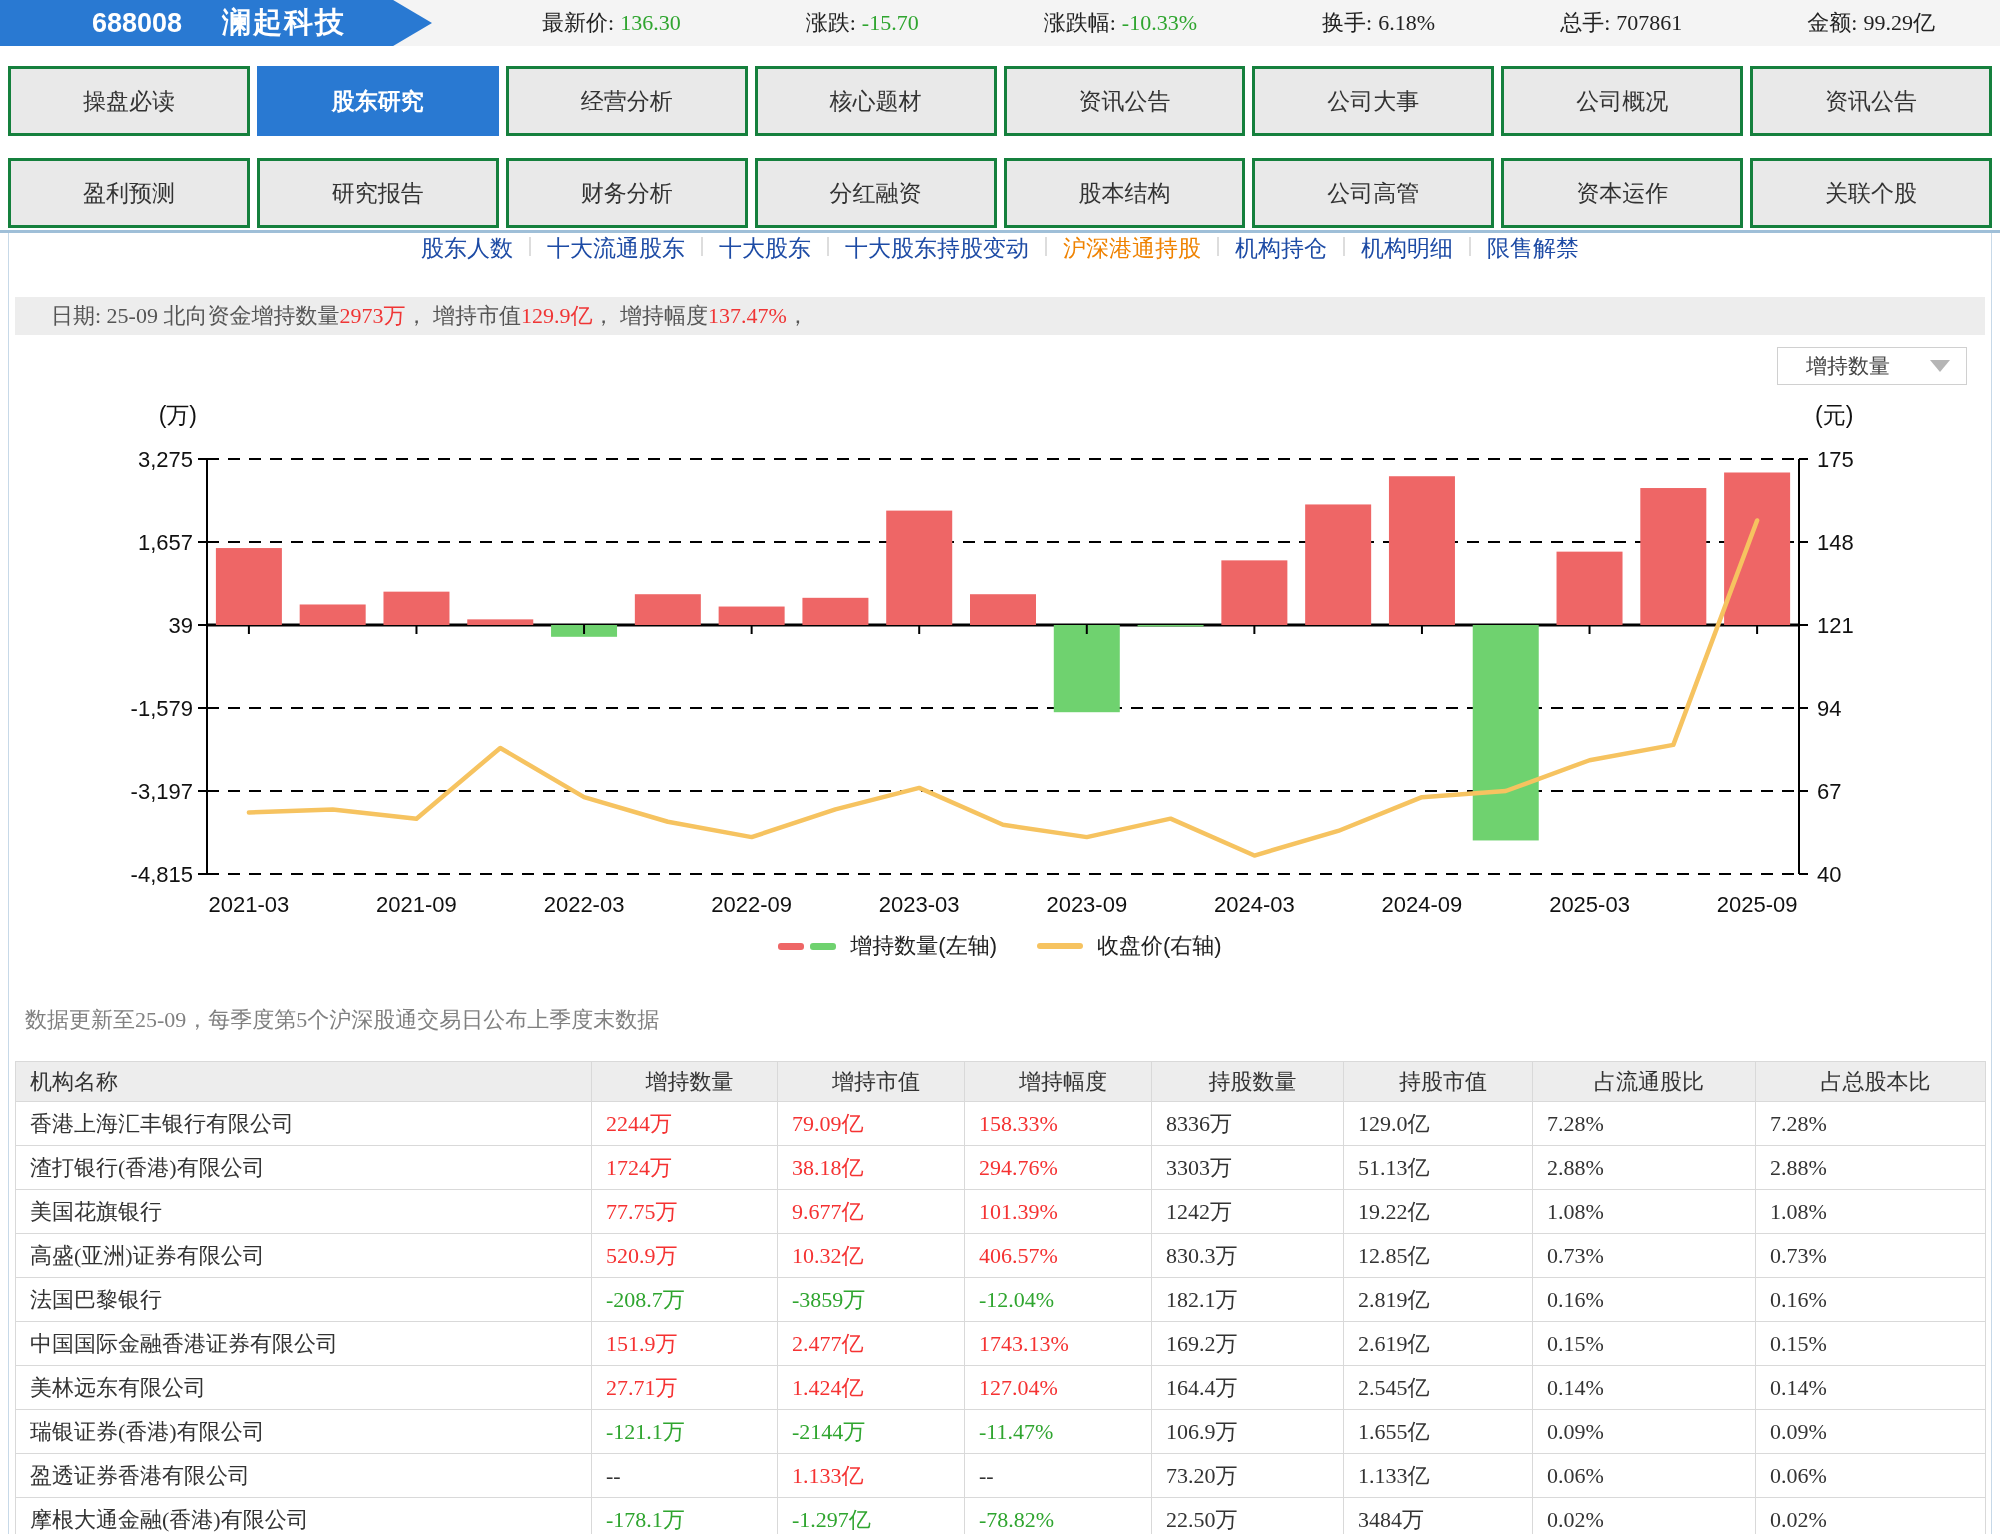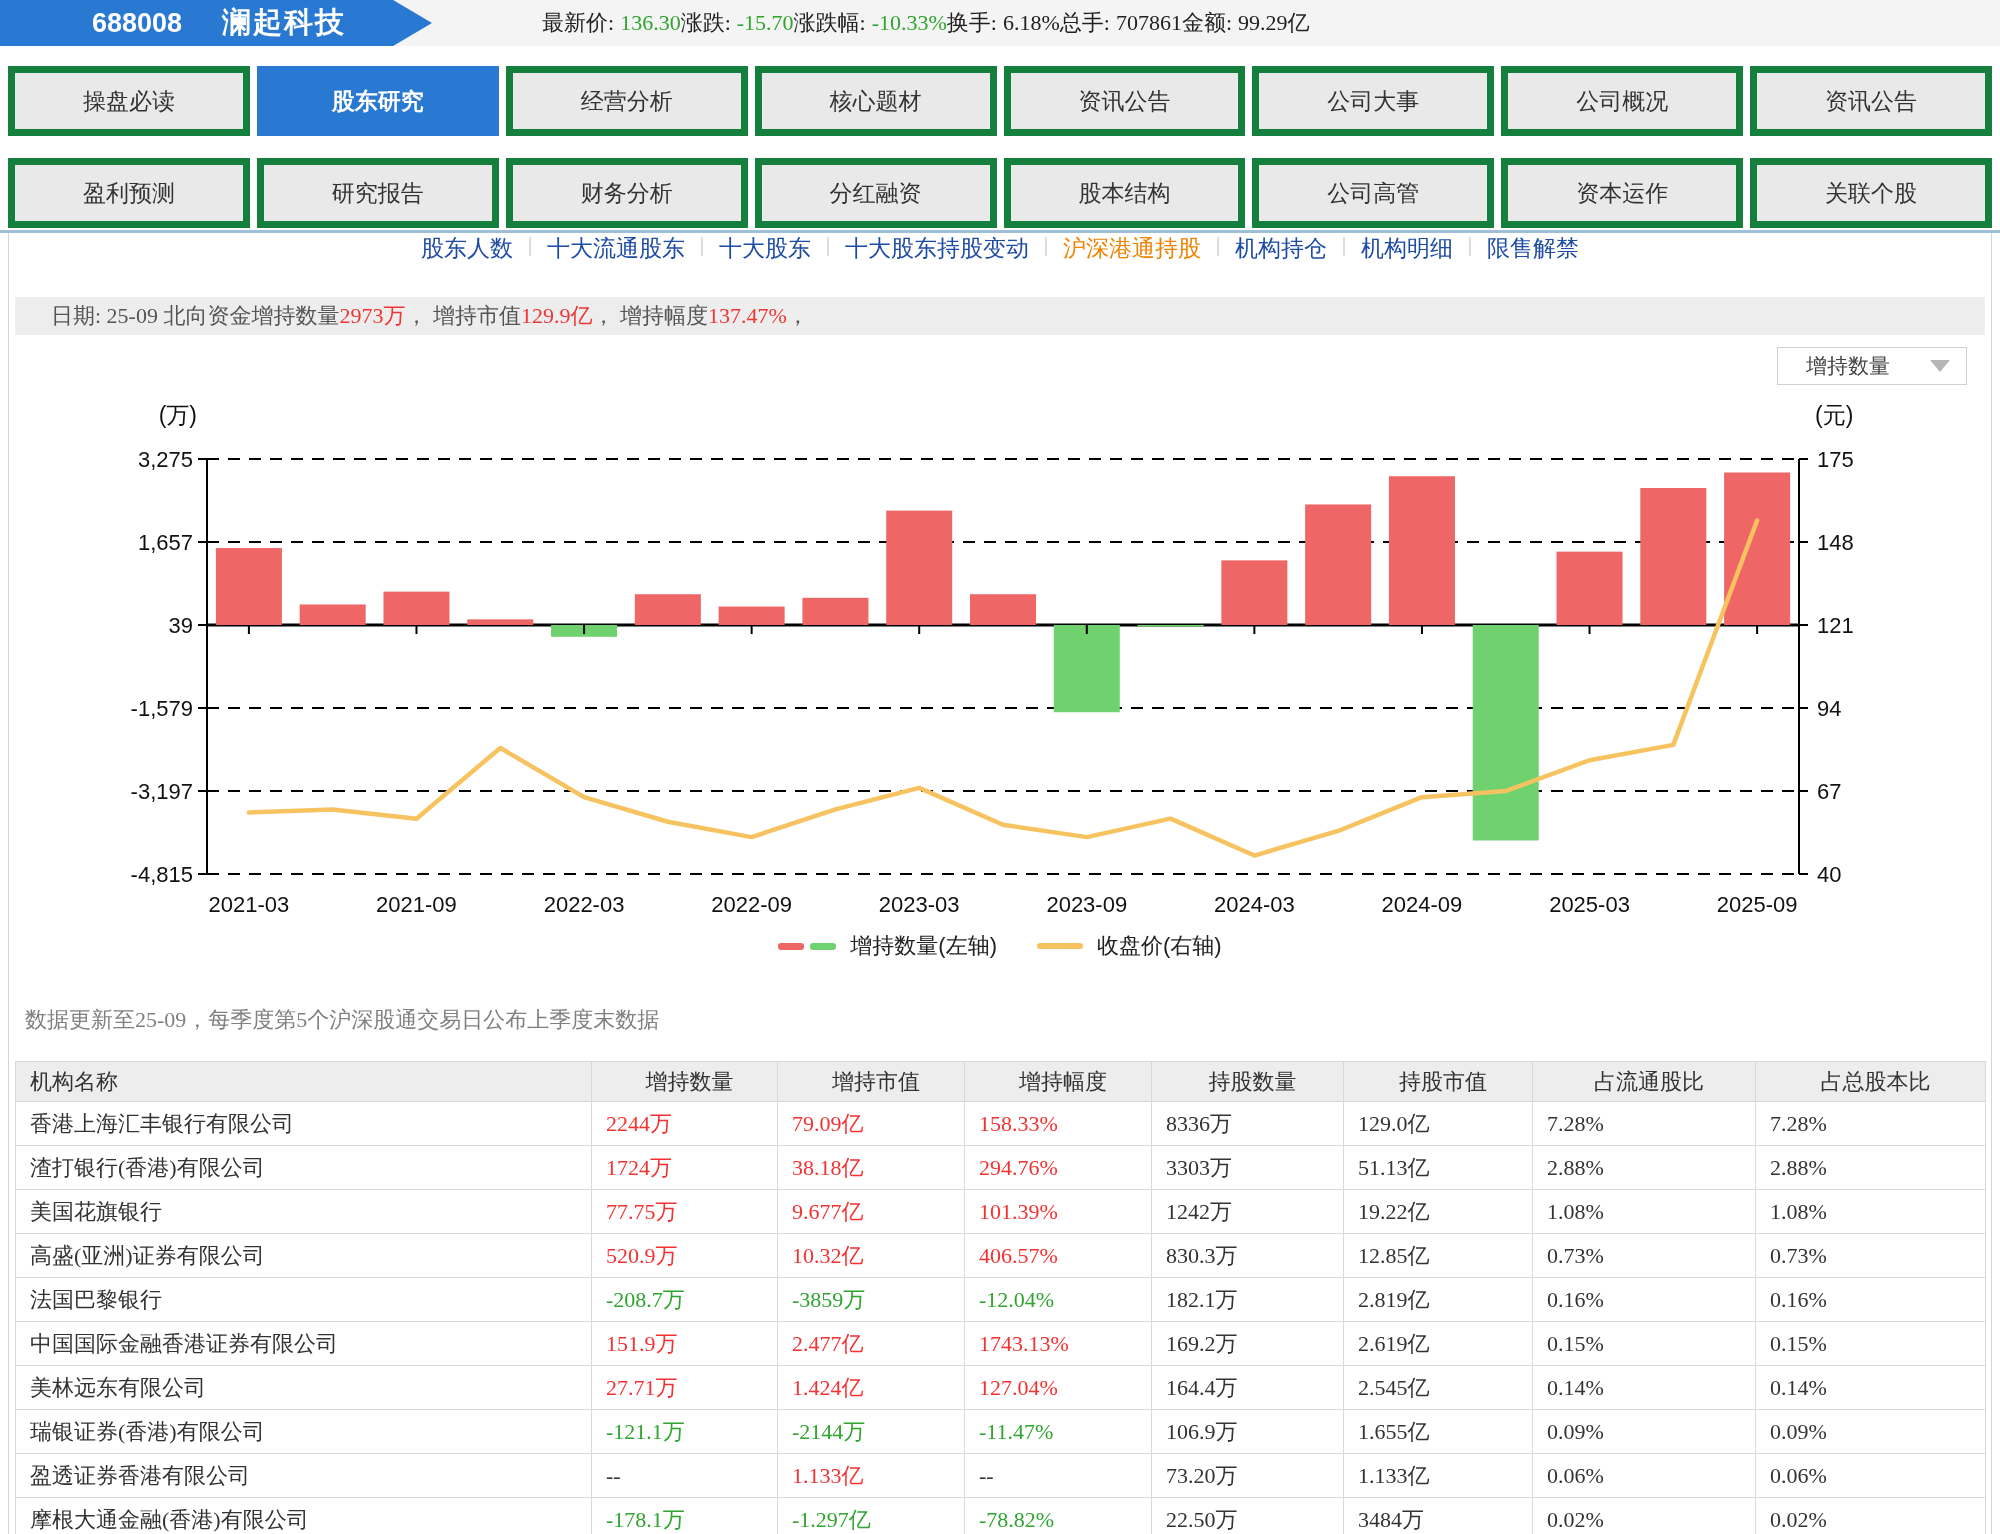--- a/index.html
+++ b/index.html
@@ -11,31 +11,31 @@
 
   
   .topbar{height:46px;background:#f4f4f4;display:flex;align-items:center;}
   .banner{
     width:400px;height:46px;background:#2979d2;flex:0 0 auto;
     clip-path:polygon(0 0,91% 0,100% 50%,91% 100%,0 100%);
     display:flex;align-items:center;color:#fff;padding-left:32px;
   }
   .banner .code{font-size:27px;font-weight:bold;margin-left:60px;}
   .banner .name{font-size:29px;font-weight:bold;margin-left:40px;letter-spacing:2px;}
-  .stats{flex:1;display:flex;padding:0 86px 0 110px;font-size:22px;color:#222;}
+  .stats{flex:1;display:flex;justify-content:space-between;padding:0 65px 0 110px;font-size:22px;color:#222;}
   .stat{white-space:nowrap;}
   .stat .v{margin-left:6px;}
   .stat .v.green{color:#2fa52f;}
   .stat .v.dark{color:#222;}
 
   
   .tabs{margin:20px 8px 0;display:flex;gap:7px;}
   .tabs.second{margin-top:22px;justify-content:center;}
   .tab{
-    width:242px;height:70px;background:#e9e9e9;border:7px solid #15803d;box-sizing:border-box;
+    width:242px;height:70px;background:#e9e9e9;border:3px solid #15803d;box-sizing:border-box;
     display:flex;align-items:center;justify-content:center;
     font-size:23px;color:#333;cursor:pointer;
   }
   .tab.active{background:#2979d2;border-color:#2979d2;color:#fff;font-weight:bold;}
   .divider{height:3px;background:#9fbfd8;margin-top:2px;}
 
   
   .content{
     margin:0 8px;position:relative;
     border-left:1px solid #c7d9e8;border-right:1px solid #c7d9e8;border-bottom:2px solid #9fbfd8;

